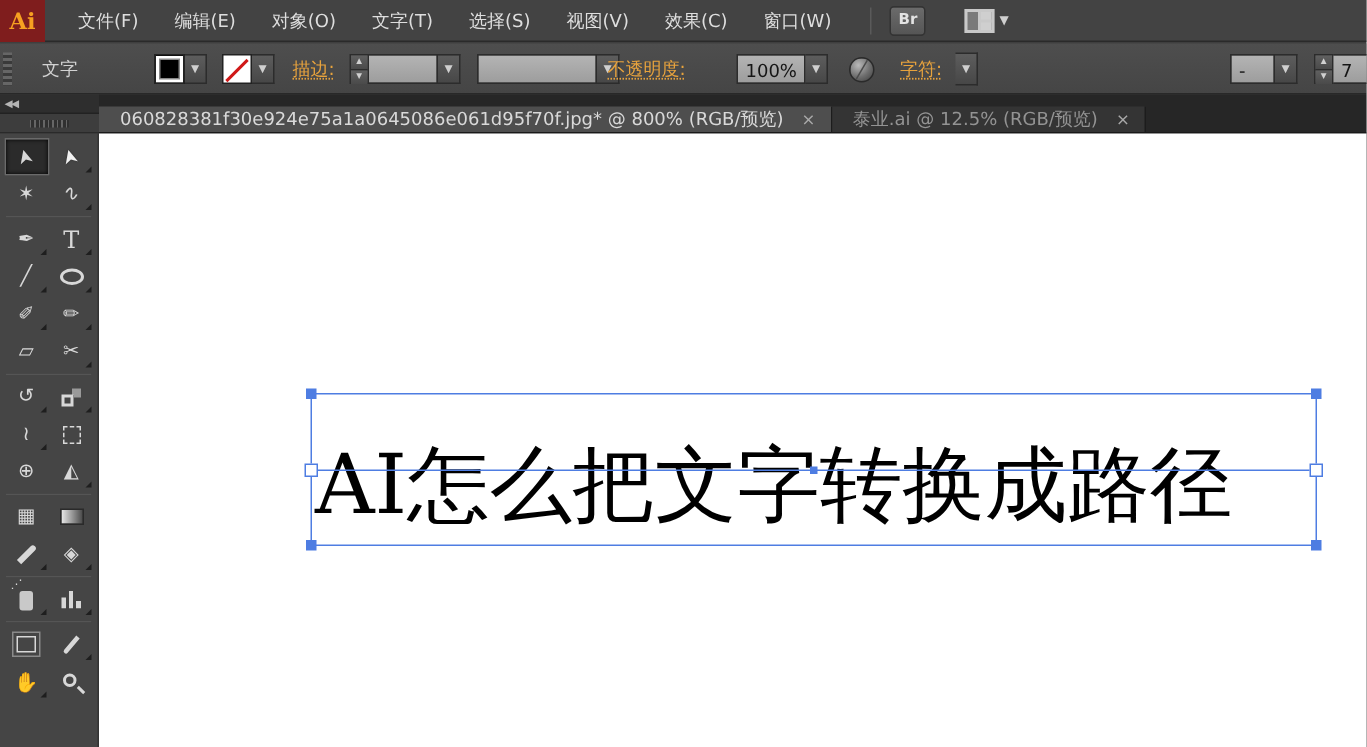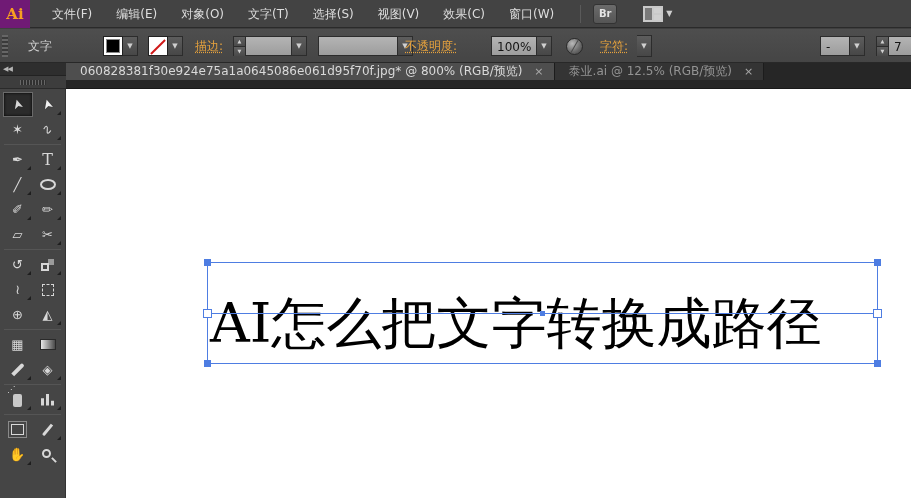--- a/index.html
+++ b/index.html
@@ -1,21 +1,21 @@
 <!DOCTYPE html>
 <html><head>
 <meta charset="utf-8">
 <style>
   * { margin:0; padding:0; box-sizing:border-box; }
   html,body { width:911px; height:498px; overflow:hidden; }
   body { font-family:"DejaVu Sans","Liberation Sans",sans-serif; background:#3f3f3f; position:relative; }
 
   
   .menubar { position:absolute; left:0; top:0; width:911px; height:28px; background:#434343; border-bottom:1px solid #2a2a2a; display:flex; align-items:center; }
-  .app-logo { width:30px; height:28px; background:#701a75; color:#f7a021; font-weight:bold; font-size:15px; display:flex; align-items:center; justify-content:center; font-family:"DejaVu Serif",serif; }
+  .app-logo { width:30px; height:28px; background:#7f1d1d; color:#f7a021; font-weight:bold; font-size:15px; display:flex; align-items:center; justify-content:center; font-family:"DejaVu Serif",serif; }
   .menu-item { color:#dedede; font-size:12px; padding:0 12px; height:28px; line-height:28px; cursor:default;text-align:center; }
   .menu-sep { width:1px; height:18px; background:#5a5a5a; margin:0 8px 0 14px; }
   .br-btn { width:24px; height:20px; background:linear-gradient(#6b6b6b,#555); border:1px solid #333; border-radius:3px; color:#e3e3e3; font-size:10px; font-weight:bold; display:flex; align-items:center; justify-content:center; margin-left:4px; }
   .layout-btn { display:flex; align-items:center; margin-left:26px; }
   .layout-glyph { width:20px; height:16px; border:2px solid #c9c9c9; background:#7a7a7a; position:relative; }
   .layout-glyph:before { content:""; position:absolute; right:0; top:0; width:7px; height:100%; border-left:2px solid #c9c9c9; background:#cfcfcf; }
   .layout-glyph:after { content:""; position:absolute; right:0; top:5px; width:7px; border-top:2px solid #c9c9c9; }
   .dd-caret { color:#cfcfcf; font-size:8px; margin-left:3px; }
 
   
@@ -31,21 +31,21 @@
   .dd-arrow-btn { width:15px; height:20px; background:linear-gradient(#5d5d5d,#474747); border:1px solid #2c2c2c; border-left:none; display:flex; align-items:center; justify-content:center; }
   .dd-arrow-btn span { color:#cfcfcf; font-size:7px; }
   .spinner { width:13px; height:20px; display:flex; flex-direction:column; border:1px solid #2c2c2c; }
   .spin-btn { flex:1; background:linear-gradient(#606060,#4a4a4a); color:#d0d0d0; font-size:5px; line-height:9px; text-align:center; border-bottom:1px solid #2c2c2c; }
   .spin-btn:last-child { border-bottom:none; }
   .field { height:20px; background:linear-gradient(#b4b4b4,#9d9d9d); border:1px solid #2c2c2c; color:#151515; font-size:12px; padding:1px 5px 0; display:flex; align-items:center; }
   .style-circle { width:17px; height:17px; border-radius:50%; background:radial-gradient(circle at 35% 30%, #b9b9b9, #6e6e6e 55%, #3c3c3c); border:1px solid #2a2a2a; position:relative; }
   .style-circle:before { content:""; position:absolute; left:48%; top:0; width:1px; height:100%; background:#4b4b4b; transform:rotate(30deg); }
 
   
-  .tabrow { position:absolute; left:66px; top:63px; width:845px; height:26px; background:#262626; display:flex; align-items:flex-start; border-bottom:1px solid #191919; }
+  .tabrow { position:absolute; left:66px; top:63px; width:845px; height:26px; background:#262626; display:flex; align-items:flex-end; border-bottom:1px solid #191919; }
   .doc-tab { display:flex; align-items:center; padding:0 10px 0 14px; font-size:12px; border-right:1px solid #1c1c1c; }
   .doc-tab.active { background:#4e4e4e; color:#d9d9d9; }
   .doc-tab.inactive { background:#343434; color:#939393; }
   .tab-close { margin-left:12px; font-size:11px; color:#a9a9a9; cursor:pointer; }
 
   
   .dock-header { position:absolute; left:0; top:63px; width:66px; height:13px; background:#2e2e2e; border-bottom:1px solid #222; color:#b5b5b5; font-size:7px; line-height:13px; padding-left:3px; letter-spacing:-1px; }
   .dock-grip { position:absolute; left:0; top:76px; width:66px; height:13px; background:#3d3d3d; border-bottom:1px solid #2a2a2a; display:flex; align-items:center; justify-content:center; }
   .dock-grip i { display:block; width:26px; height:5px; background:repeating-linear-gradient(90deg,#666 0 1px,#303030 1px 3px); }
   .toolpanel { position:absolute; left:0; top:89px; width:66px; height:409px; background:#454545; border-right:1px solid #333; }

